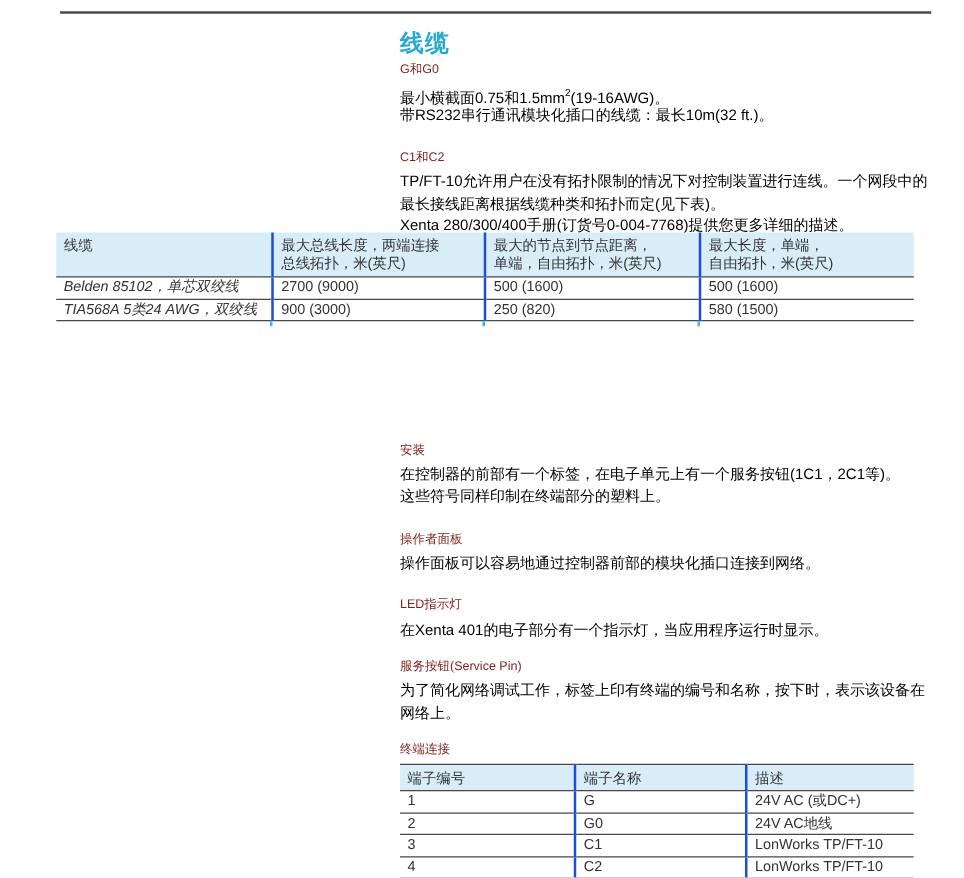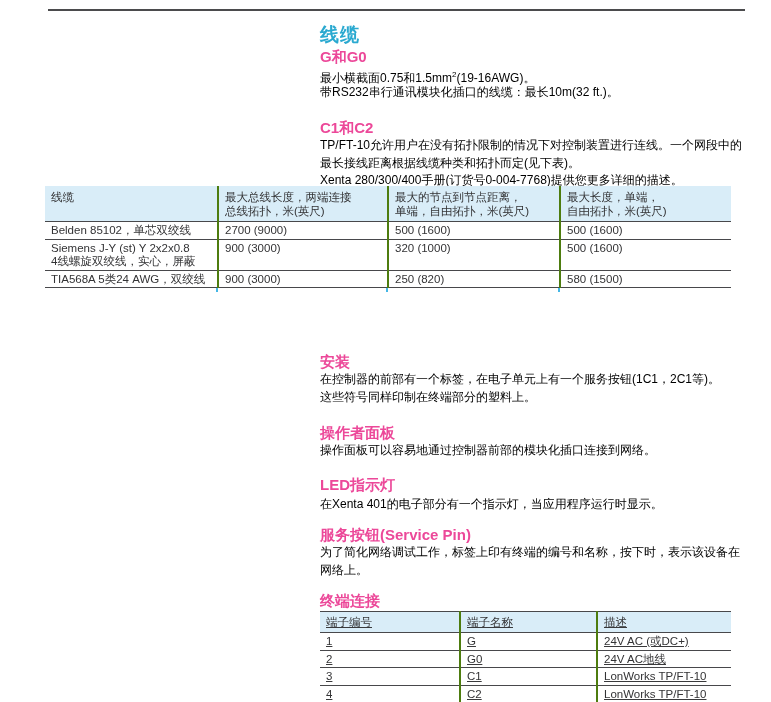--- a/index.html
+++ b/index.html
@@ -10,41 +10,41 @@
     font-family:"Liberation Sans", sans-serif;
     color:#3a3a3c;
     overflow:hidden;
   }
   .top-rule {
     position:absolute; left:48px; top:9px; width:697px; height:2px;
     background:#4b4b4d;
   }
   .abs { position:absolute; left:320px; width:430px; }
   .h1 { font-size:19px; font-weight:bold; color:#2aa9d0; letter-spacing:1px; }
-  .h2 { font-size:15px; font-weight:bold; color:#ec4899; }
+  .h2 { font-size:10px; font-weight:normal; color:#7f1d1d; }
   .body-text { font-size:12px; line-height:17.5px; color:#000000; }
   sup { font-size:8px; vertical-align:super; }
 
   
   .twrap { position:absolute; }
   table { border-collapse:collapse; table-layout:fixed; width:100%; font-size:11.5px; color:#333335; }
   th {
     background:#d9edf8; text-align:left; font-weight:normal;
     vertical-align:top; padding:4px 4px 3px 6px;
   }
   th .hl { line-height:14px; }
   th .hl:empty { display:none; }
   td {
     border-top:1px solid #48484b; vertical-align:top;
     padding:2px 4px 1px 6px; line-height:13.5px;
   }
-  tr td .sub { line-height:13.5px; }
+  tr td .sub { line-height:13.5px;font-style:italic; }
   tr td .sub:empty { display:none; }
   tbody tr:last-child td { border-bottom:1px solid #48484b; }
-  th + th, td + td { border-left:2px solid #4d7c0f; }
+  th + th, td + td { border-left:2px solid #1d4ed8; }
   .t2 th { border-top:1px solid #48484b; padding:3px 4px 2px 6px; }
   .tick {
     position:absolute; bottom:-4px; width:2px; height:4px; background:#45b7e6;
   }
 </style>
 </head>
 <body>
 
 <div class="top-rule"></div>
 
@@ -89,29 +89,20 @@
       <tr>
         <td>
             <div class="sub">Belden 85102，单芯双绞线</div>
           </td>
         <td>2700 (9000)</td>
         <td>500 (1600)</td>
         <td>500 (1600)</td>
       </tr>
       <tr>
         <td>
-            <div class="sub">Siemens J-Y (st) Y 2x2x0.8</div>
-            <div class="sub">4线螺旋双绞线，实心，屏蔽</div>
-          </td>
-        <td>900 (3000)</td>
-        <td>320 (1000)</td>
-        <td>500 (1600)</td>
-      </tr>
-      <tr>
-        <td>
             <div class="sub">TIA568A 5类24 AWG，双绞线</div>
           </td>
         <td>900 (3000)</td>
         <td>250 (820)</td>
         <td>580 (1500)</td>
       </tr>
     </tbody>
   </table>
   <div class="tick" style="left:171px"></div>
   <div class="tick" style="left:341px"></div>
@@ -126,21 +117,21 @@
 <div class="abs body-text" style="top:442px">操作面板可以容易地通过控制器前部的模块化插口连接到网络。</div>
 
 <div class="abs h2" style="top:476px">LED指示灯</div>
 <div class="abs body-text" style="top:496px">在Xenta 401的电子部分有一个指示灯，当应用程序运行时显示。</div>
 
 <div class="abs h2" style="top:526px">服务按钮(Service Pin)</div>
 <div class="abs body-text" style="top:544px">为了简化网络调试工作，标签上印有终端的编号和名称，按下时，表示该设备在网络上。</div>
 
 <div class="abs h2" style="top:592px">终端连接</div>
 
-<div class="twrap" style="left:320px; top:611px; width:411px;text-decoration:underline;">
+<div class="twrap" style="left:320px; top:611px; width:411px;">
   <table class="t2">
     <colgroup>
         <col style="width:140px">
         <col style="width:137px">
         <col style="width:134px">
       </colgroup>
     <thead>
       <tr>
         <th>端子编号</th>
         <th>端子名称</th>

